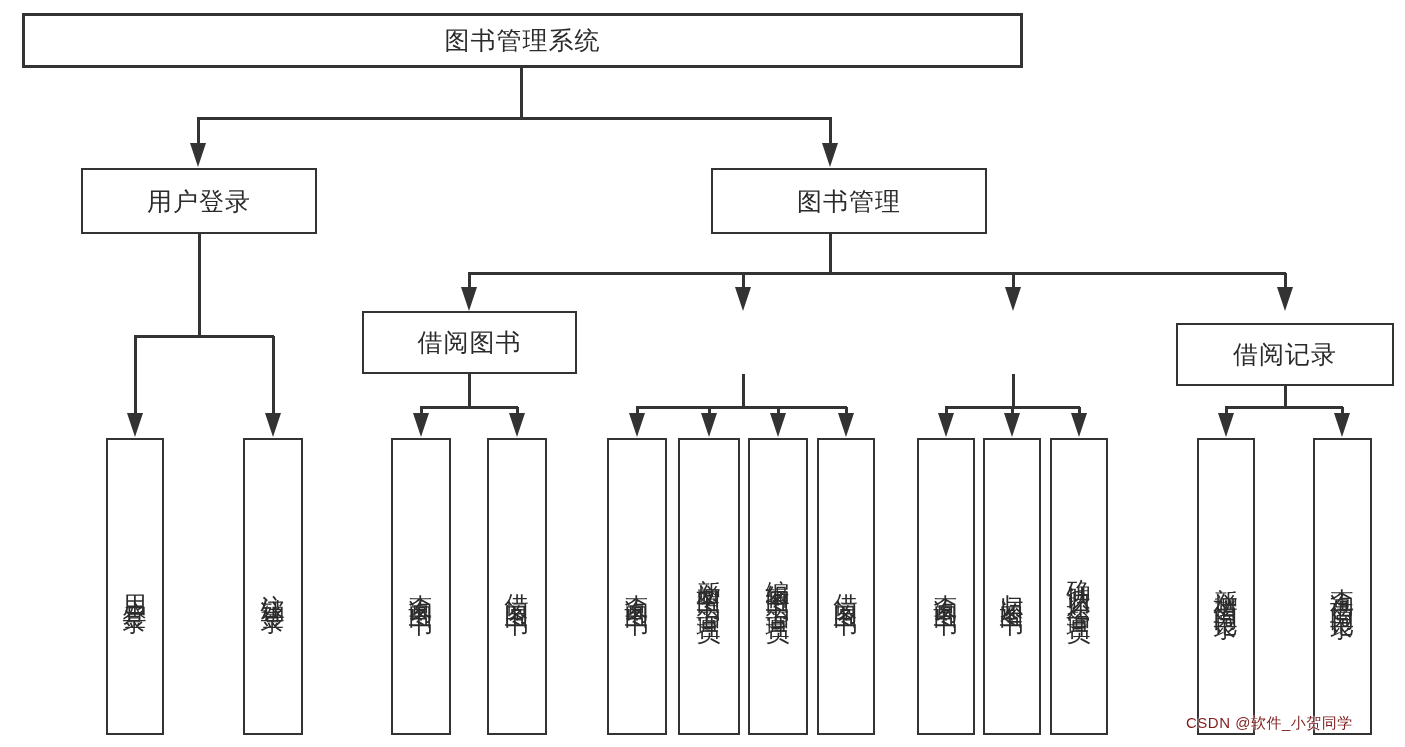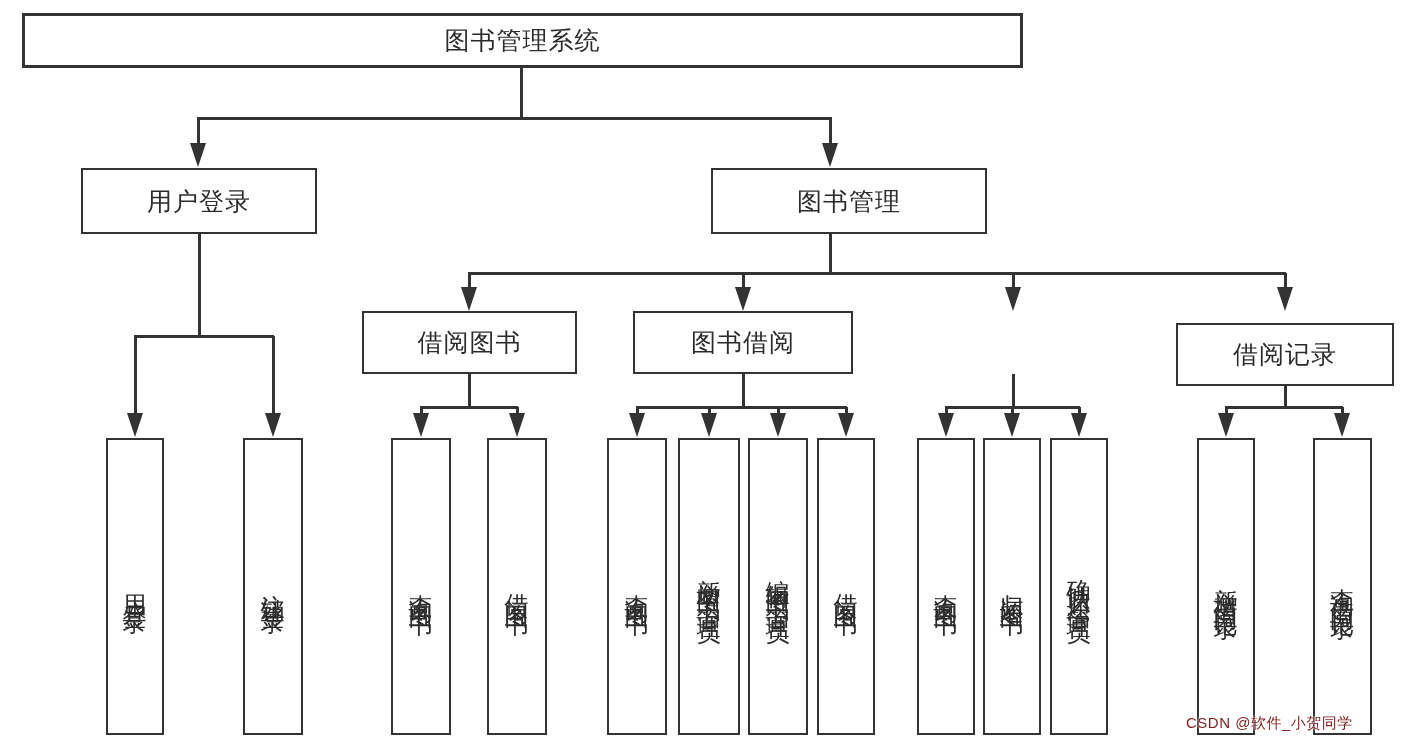--- a/index.html
+++ b/index.html
@@ -88,23 +88,20 @@
   <div class="vline" style="left:742px;top:273px;height:16px;"></div>
   <div class="ah" style="left:735px;top:287px;"></div>
   <div class="vline" style="left:1012px;top:273px;height:16px;"></div>
   <div class="ah" style="left:1005px;top:287px;"></div>
   <div class="vline" style="left:1284px;top:273px;height:16px;"></div>
   <div class="ah" style="left:1277px;top:287px;"></div>
 
   <div class="box" style="left:362px;top:311px;width:215px;height:63px;">
     <span class="hlabel">借阅图书</span>
   </div>
-  <div class="box" style="left:633px;top:311px;width:220px;height:63px;">
-    <span class="hlabel">图书借阅</span>
-  </div>
   <div class="box" style="left:1176px;top:323px;width:218px;height:63px;">
     <span class="hlabel">借阅记录</span>
   </div>
 
   <div class="vline" style="left:468px;top:374px;height:34px;"></div>
   <div class="vline" style="left:742px;top:374px;height:34px;"></div>
   <div class="vline" style="left:1012px;top:374px;height:34px;"></div>
   <div class="vline" style="left:1284px;top:374px;height:34px;"></div>
 
   <div class="hline" style="left:420px;top:406px;width:98px;"></div>

